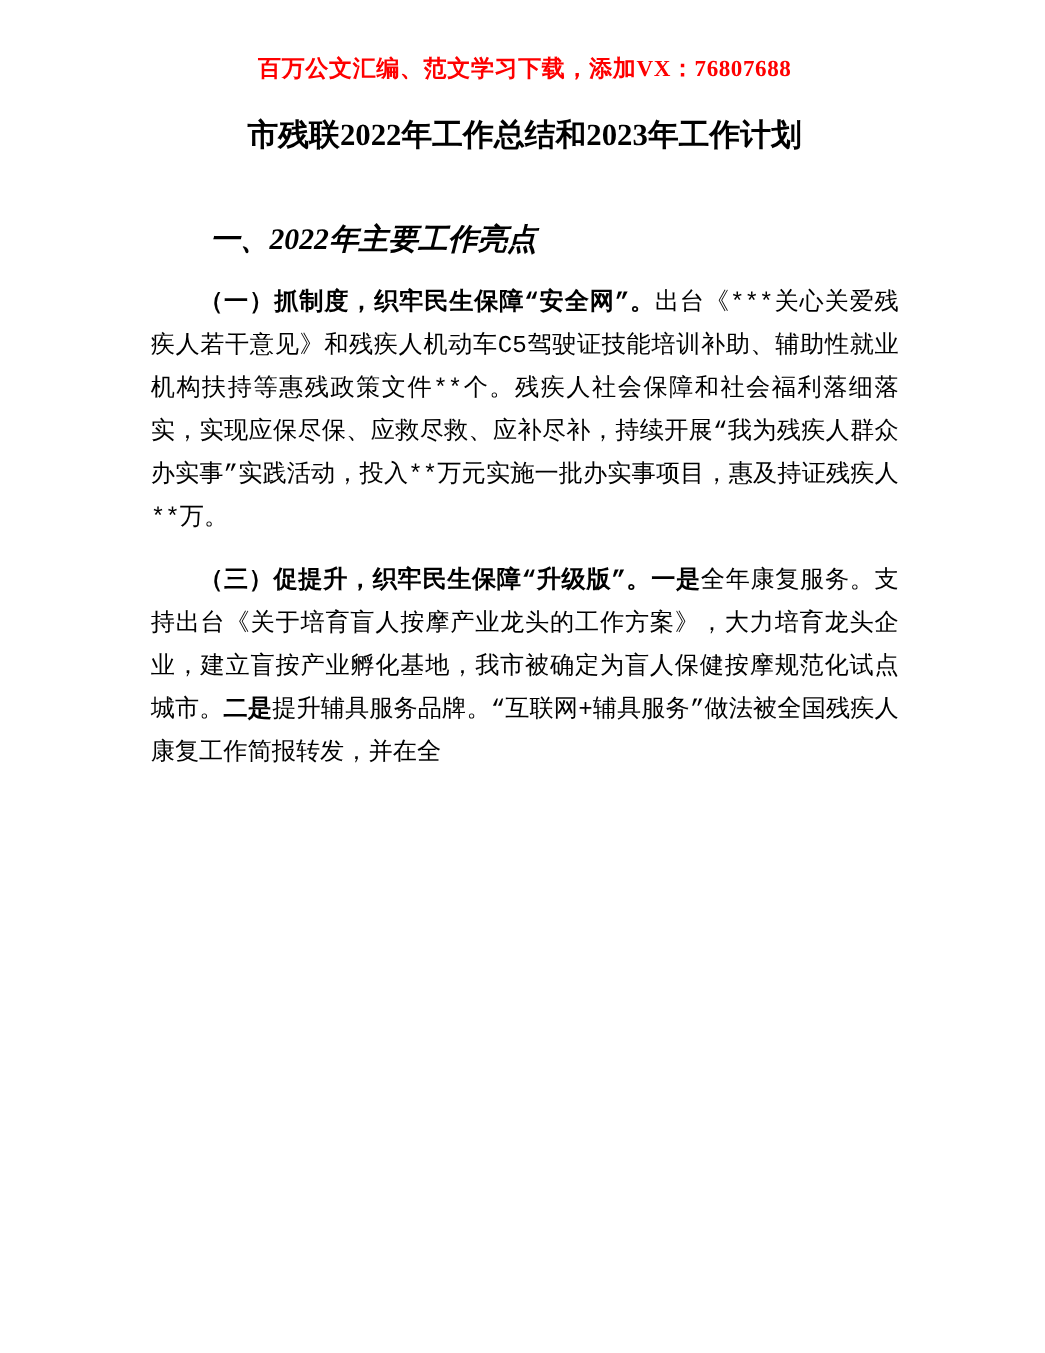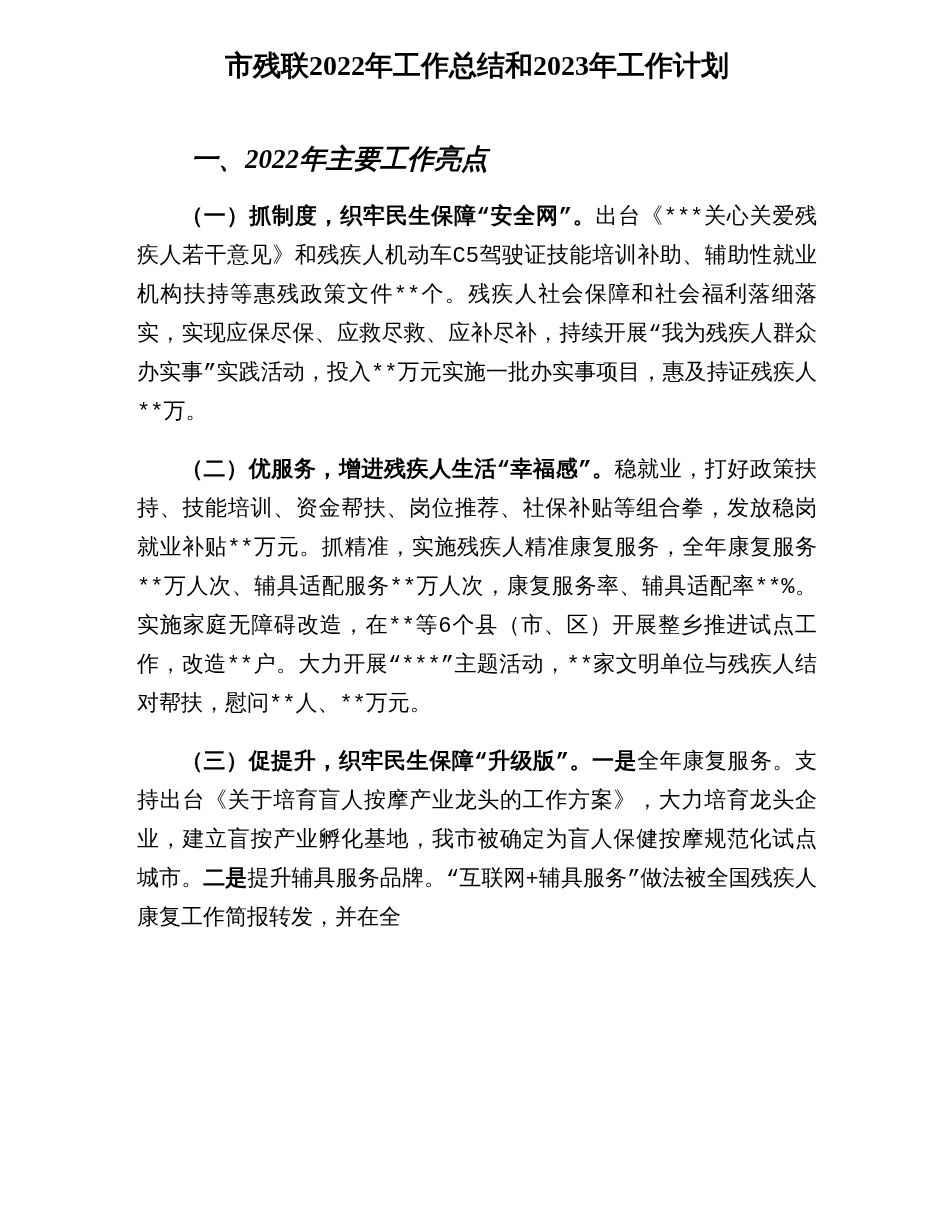--- a/index.html
+++ b/index.html
@@ -49,22 +49,22 @@
     font-family: Liberation Mono, monospace;
   }
   .para b {
     font-weight: bold;
   }
 </style>
 </head>
 <body>
 
 <div class="page">
+  <div class="notice">百万公文汇编、范文学习下载，添加VX：76807688</div>
 
   <h1 class="doc-title">市残联2022年工作总结和2023年工作计划</h1>
 
   <div id="doc-body">
       <p class="section-heading"><b>一、2022年主要工作亮点</b></p>
       <p class="para"><b>（一）抓制度，织牢民生保障“安全网”。</b><span>出台《***关心关爱残疾人若干意见》和残疾人机动车C5驾驶证技能培训补助、辅助性就业机构扶持等惠残政策文件**个。残疾人社会保障和社会福利落细落实，实现应保尽保、应救尽救、应补尽补，持续开展“我为残疾人群众办实事”实践活动，投入**万元实施一批办实事项目，惠及持证残疾人**万。</span></p>
-      <p class="para"><b>（二）优服务，增进残疾人生活“幸福感”。</b><span>稳就业，打好政策扶持、技能培训、资金帮扶、岗位推荐、社保补贴等组合拳，发放稳岗就业补贴**万元。抓精准，实施残疾人精准康复服务，全年康复服务**万人次、辅具适配服务**万人次，康复服务率、辅具适配率**%。实施家庭无障碍改造，在**等6个县（市、区）开展整乡推进试点工作，改造**户。大力开展“***”主题活动，**家文明单位与残疾人结对帮扶，慰问**人、**万元。</span></p>
       <p class="para"><b>（三）促提升，织牢民生保障“升级版”。</b><b>一是</b><span>全年康复服务。支持出台《关于培育盲人按摩产业龙头的工作方案》，大力培育龙头企业，建立盲按产业孵化基地，我市被确定为盲人保健按摩规范化试点城市。</span><b>二是</b><span>提升辅具服务品牌。“互联网+辅具服务”做法被全国残疾人康复工作简报转发，并在全</span></p>
     </div>
 </div>
 
 </body></html>

